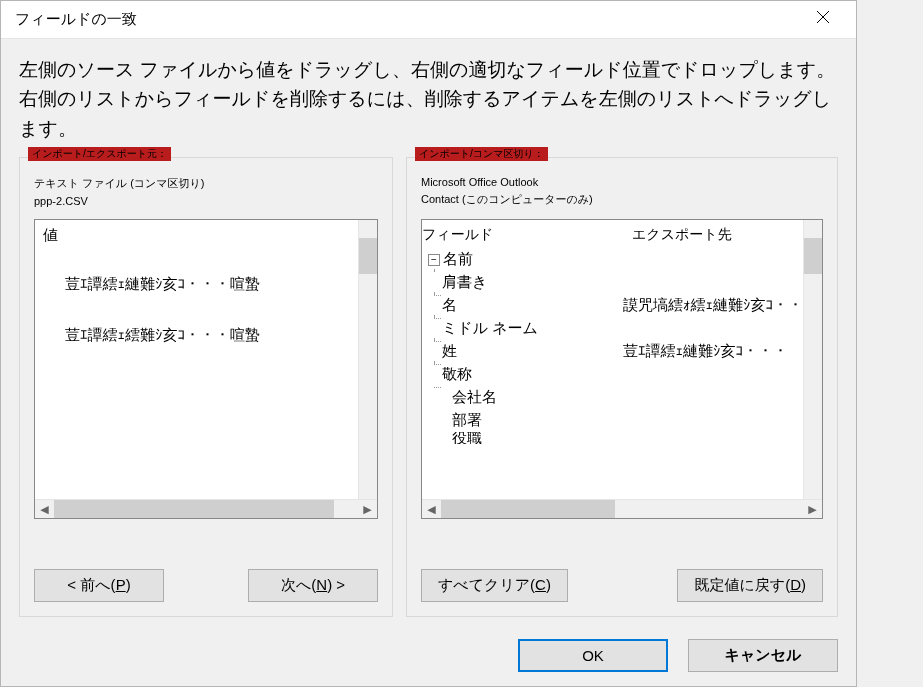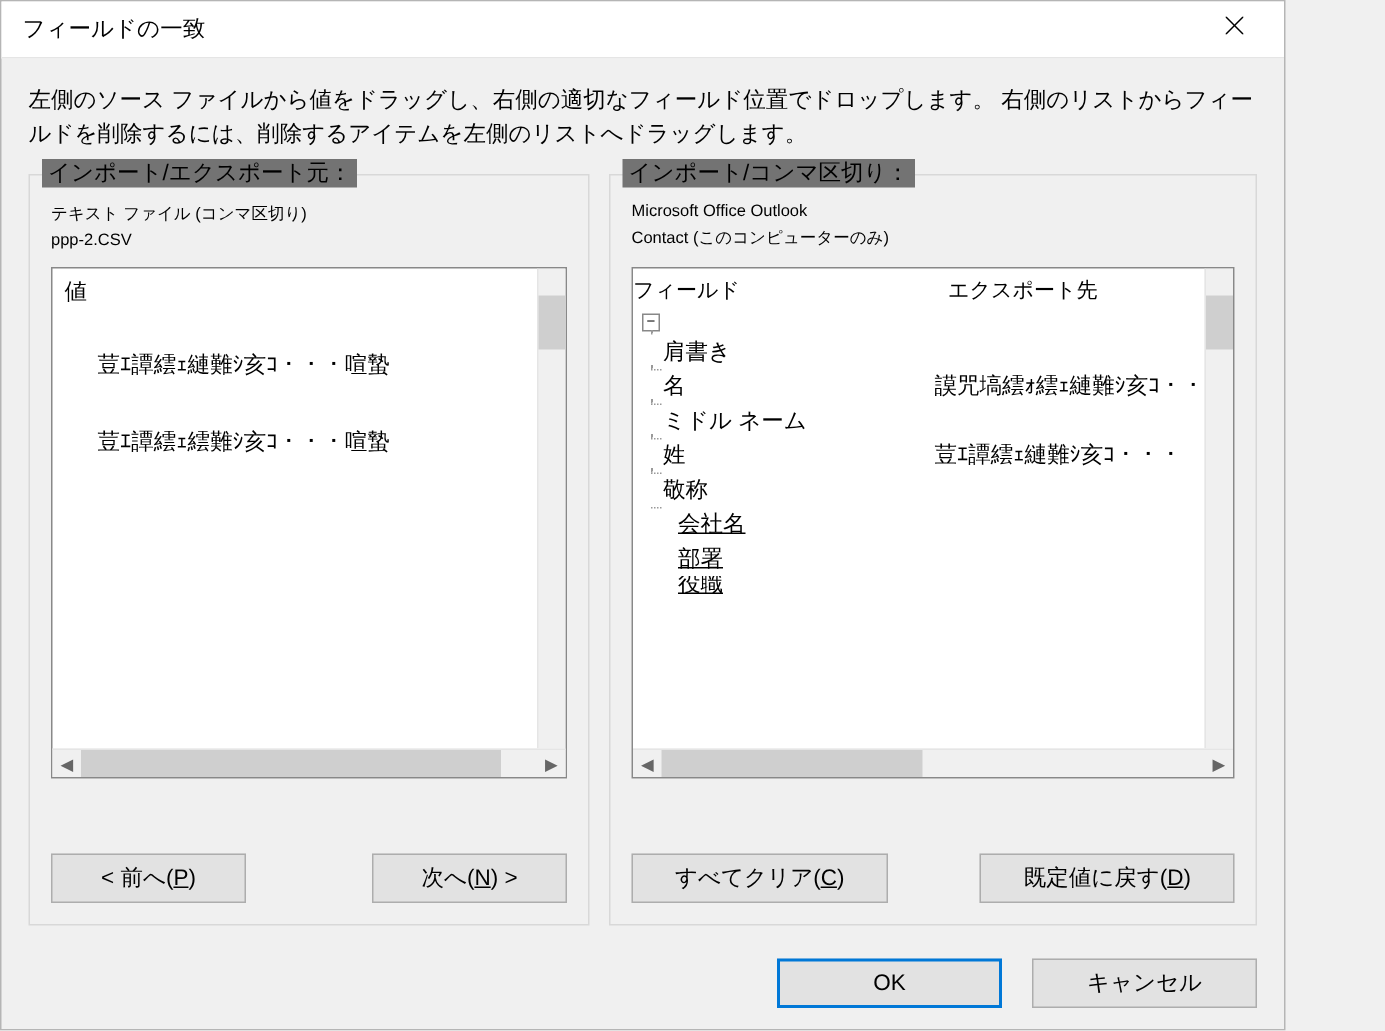--- a/index.html
+++ b/index.html
@@ -37,21 +37,21 @@
   margin-top: -5px;
 }
 .titlebar-close svg { width: 12px; height: 12px; }
 .content {
   flex: 1;
   padding: 16px 18px 10px 18px;
   display: flex;
   flex-direction: column;
 }
 .instructions {
-  font-size: 15px;
+  font-size: 19px;
   line-height: 1.55;
   margin-bottom: 14px;
 }
 .panels {
   display: flex;
   flex: 1;
   gap: 13px;
 }
 .panel {
   flex: 1;
@@ -59,23 +59,23 @@
   position: relative;
   padding: 18px 14px 14px 14px;
   background: #f0f0f0;
   display: flex;
   flex-direction: column;
 }
 .panel-legend {
   position: absolute;
   top: -11px;
   left: 8px;
-  background: #737373;
+  background: #b91c1c;
   padding: 0 4px;
-  font-size: 15px;
+  font-size: 10px;
 }
 .panel-sub { font-size: 11px; margin-bottom: 4px; }
 .listbox {
   margin-top: 8px;
   flex: 1;
   border: 1px solid #888;
   background: #fff;
   display: flex;
   flex-direction: column;
   min-height: 0;
@@ -144,21 +144,21 @@
   position: absolute;
   left: 6px;
   top: 12px;
   width: 7px;
   border-top: 1px dotted #999;
 }
 .tree-branch.last::before { bottom: 12px; }
 .tree-label { flex: 0 0 195px; }
 .tree-label.nested { flex: 0 0 181px; }
 .tree-mapped { flex: 1; white-space: nowrap; overflow: hidden; }
-.indent2 { padding-left: 30px; text-decoration: underline; }
+.indent2 { padding-left: 30px; }
 .vscroll {
   width: 19px;
   background: #f0f0f0;
   display: flex;
   flex-direction: column;
   border-left: 1px solid #e5e5e5;
 }
 .vscroll-thumb {
   background: #cfcfcf;
   width: 100%;
@@ -187,31 +187,31 @@
   display: flex;
   justify-content: space-between;
 }
 .btn {
   background: #e2e2e2;
   border: 1px solid #adadad;
   font-size: 15px;
   font-family: inherit;
   height: 33px;
   min-width: 130px;
-  padding: 0 28px;
+  padding: 0 16px;
   cursor: default;
 }
 .bottom-buttons {
   display: flex;
   justify-content: flex-end;
   gap: 20px;
   padding: 12px 18px 14px 0;
 }
 .btn-primary { border: 2px solid #0078d7; min-width: 150px; }
-.btn-secondary { min-width: 150px; }
+.btn-secondary { min-width: 150px; font-weight: bold; }
 u { text-decoration: underline; }
 </style>
 </head>
 <body>
 
 <div class="window">
   <div class="titlebar">
     <div class="titlebar-title">フィールドの一致</div>
     <div class="titlebar-close">
       <svg viewBox="0 0 12 12">
@@ -266,20 +266,21 @@
         <div class="listbox">
           <div class="listbox-body">
             <div class="listbox-content">
               <div class="list-header-two">
                 <div class="col-a">フィールド</div>
                 <div class="col-b">エクスポート先</div>
               </div>
 
               <div class="tree-row">
                 <span class="tree-toggle">−</span>
+                <span class="tree-label">名前</span>
               </div>
               <div class="tree-row">
                 <span class="tree-branch leaf"></span>
                 <span class="tree-label nested">肩書き</span>
                 <span class="tree-mapped"></span>
               </div>
               <div class="tree-row">
                 <span class="tree-branch leaf"></span>
                 <span class="tree-label nested">名</span>
                 <span class="tree-mapped">謨咒塙繧ｫ繧ｪ縺難ｼ亥ｺ・・</span>

